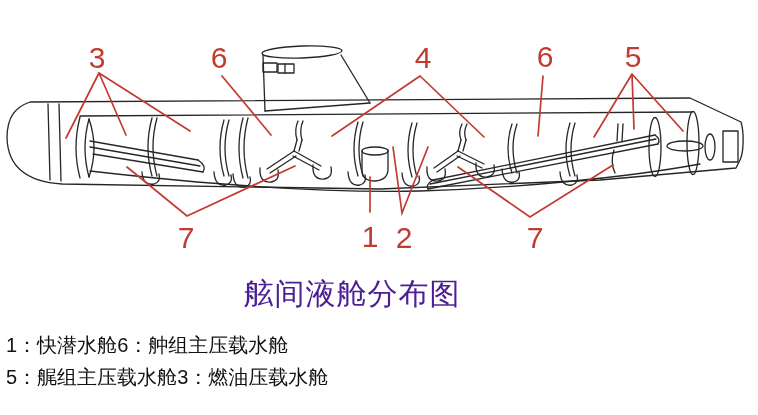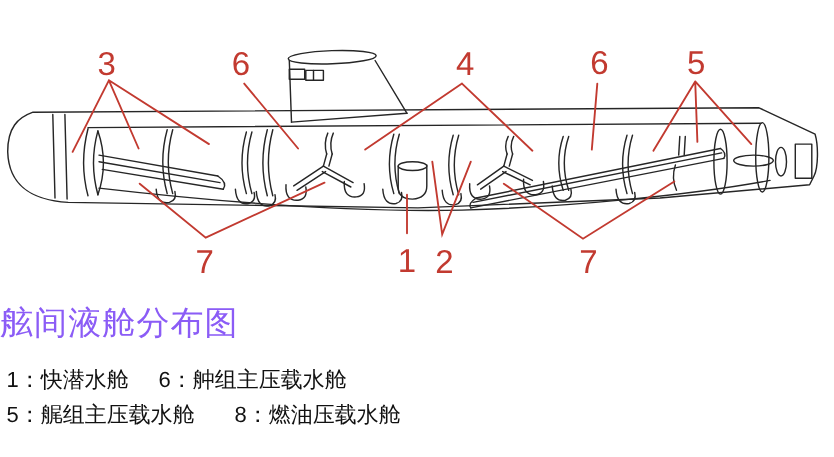--- a/index.html
+++ b/index.html
@@ -5,29 +5,29 @@
   html,body{margin:0;padding:0;background:#ffffff;}
   #stage{
     position:relative;width:758px;height:415px;background:#ffffff;overflow:hidden;
     font-family:"Liberation Sans","DejaVu Sans",sans-serif;color:#1a1a1a;
   }
   #diagram-svg{position:absolute;left:0;top:0;}
   .blk{stroke:#262626;stroke-width:1.3;fill:none;stroke-linecap:round;stroke-linejoin:round;}
   .red{stroke:#c23a30;stroke-width:1.7;fill:none;stroke-linecap:round;}
   .num{fill:#c23a30;font-size:30px;font-family:"Liberation Sans","DejaVu Sans",sans-serif;text-anchor:middle;}
   #title{
-    position:absolute;left:0;top:274px;width:704px;
-    font-size:30px;letter-spacing:1px;color:#8b5cf6;white-space:nowrap;
+    position:absolute;left:0;top:274px;width:704px;text-align:center;
+    font-size:30px;letter-spacing:1px;color:#4c1d95;white-space:nowrap;
   }
   .legend-line{
     position:absolute;left:6px;display:flex;white-space:nowrap;
     font-size:20px;color:#111111;
   }
-  #legend-line-1{top:332px;gap:27px;}
-  #legend-line-2{top:364px;gap:36px;}
+  #legend-line-1{top:332px;}
+  #legend-line-2{top:364px;}
 </style>
 </head>
 <body>
 
 <div id="stage">
 
   <svg id="diagram-svg" width="758" height="272" viewBox="0 0 758 272">
 
     <g>
       <path class="blk" d="M 30,102 L 690,98 L 741,122 C 744,132 744,152 740,160 L 736,168 L 600,180 L 380,189 L 62,184 C 30,182 8,170 7,138 C 7,116 16,107 30,102 Z"></path>
@@ -144,16 +144,16 @@
   </svg>
 
   <div id="title">舷间液舱分布图</div>
 
   <div id="legend-line-1" class="legend-line">
     <span>1：快潜水舱</span>
     <span>6：舯组主压载水舱</span>
   </div>
   <div id="legend-line-2" class="legend-line">
     <span>5：艉组主压载水舱</span>
-    <span>8：燃油压载水舱</span>
+    <span>3：燃油压载水舱</span>
   </div>
 
 </div>
 
 </body></html>

